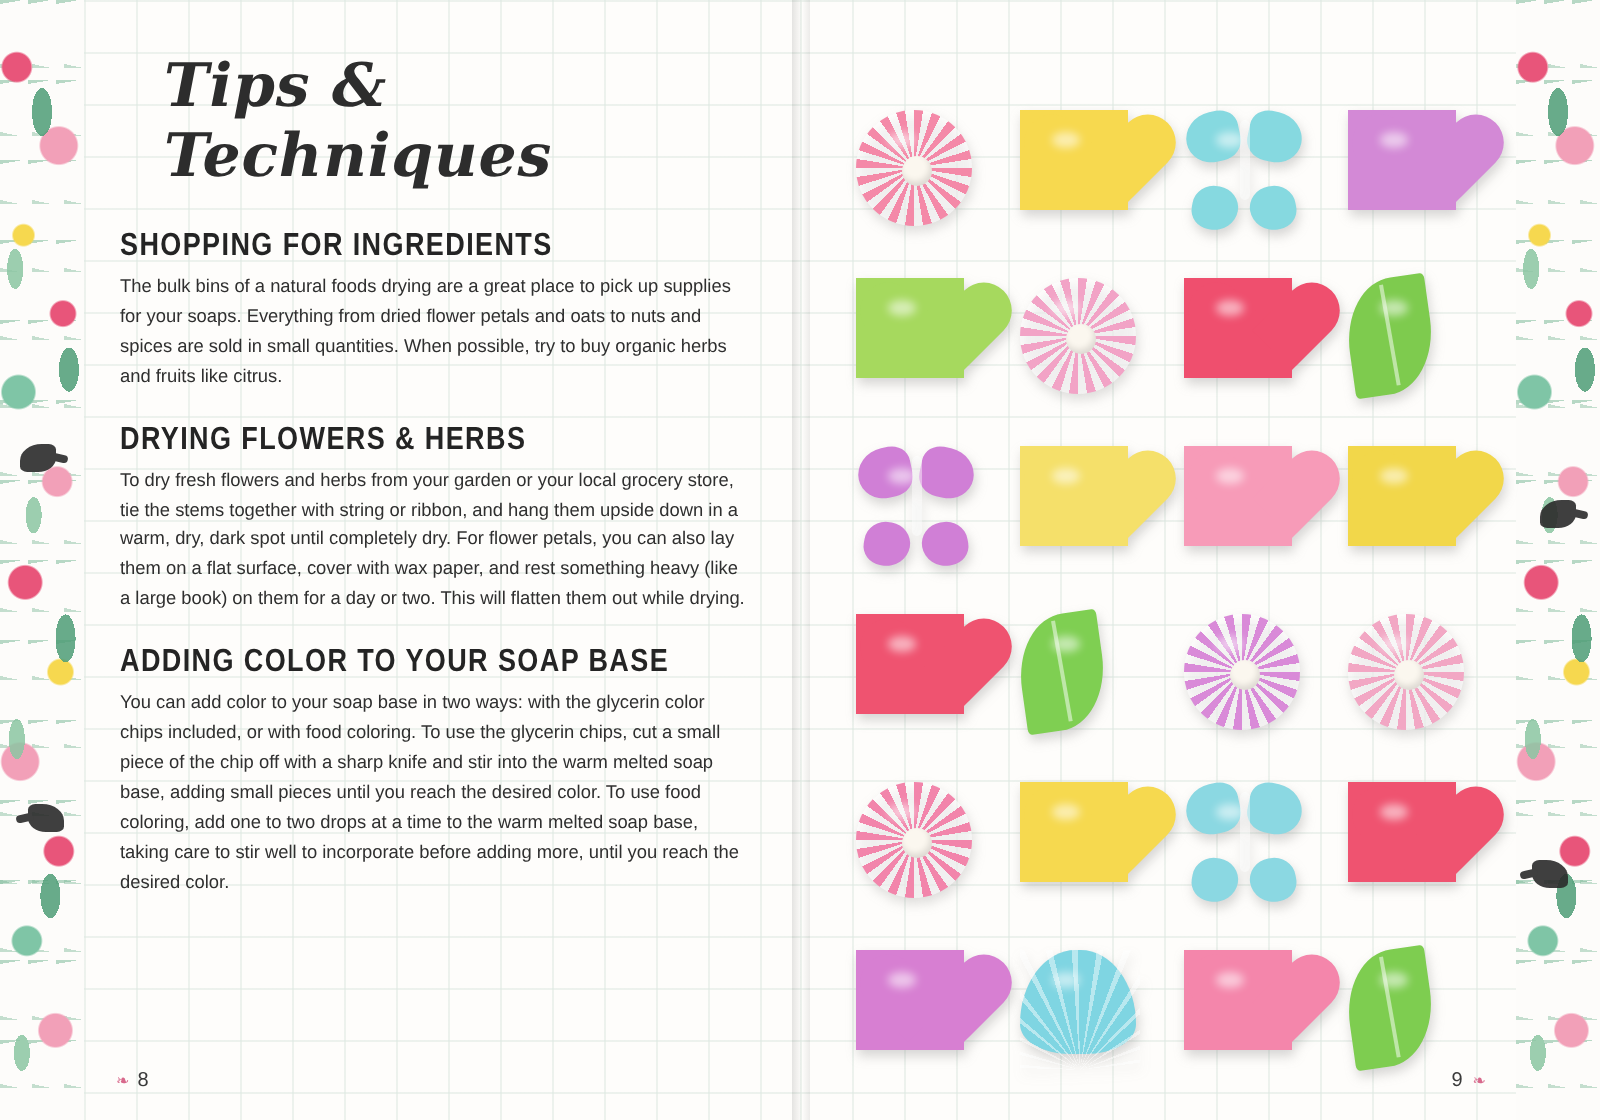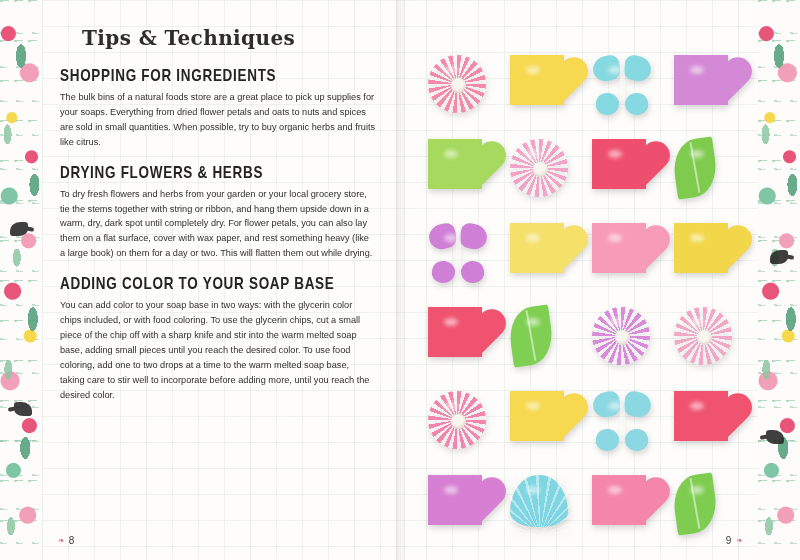--- a/index.html
+++ b/index.html
@@ -123,22 +123,23 @@
 
   
   .content {
     position: absolute;
     left: 18px;
     top: 26px;
     width: 316px;
   }
   .chapter-title {
     font-family: "DejaVu Serif", serif;
+    font-style: italic;
     font-weight: 700;
-    font-size: 20px;
+    font-size: 30px;
     color: #2d2d2d;
     letter-spacing: .4px;
     margin: 0 0 20px 22px;
   }
   .section {
     margin-bottom: 17px;
     margin-top: 17px;
   }
   .section h2 {
     font-family: "Liberation Sans", sans-serif;
@@ -332,21 +333,21 @@
     <div class="bird" style="left:12px; top:250px;"></div>
     <div class="bird" style="left:8px; top:430px; transform:scaleX(-1);"></div>
   </div>
 
   <div class="page page-left">
     <div class="content">
       <h1 class="chapter-title">Tips &amp; Techniques</h1>
 
       <div class="section">
         <h2>SHOPPING FOR INGREDIENTS</h2>
-        <p>The bulk bins of a natural foods store are a great place to pick up supplies for your soaps. Everything from dried flower petals and oats to nuts and spices are sold in small quantities. When possible, try to buy organic herbs and fruits like citrus.</p>
+        <p>The bulk bins of a natural foods drying are a great place to pick up supplies for your soaps. Everything from dried flower petals and oats to nuts and spices are sold in small quantities. When possible, try to buy organic herbs and fruits like citrus.</p>
       </div>
 
       <div class="section">
         <h2>DRYING FLOWERS &amp; HERBS</h2>
         <p>To dry fresh flowers and herbs from your garden or your local grocery store, tie the stems together with string or ribbon, and hang them upside down in a warm, dry, dark spot until completely dry. For flower petals, you can also lay them on a flat surface, cover with wax paper, and rest something heavy (like a large book) on them for a day or two. This will flatten them out while drying.</p>
       </div>
 
       <div class="section">
         <h2>ADDING COLOR TO YOUR SOAP BASE</h2>
         <p>You can add color to your soap base in two ways: with the glycerin color chips included, or with food coloring. To use the glycerin chips, cut a small piece of the chip off with a sharp knife and stir into the warm melted soap base, adding small pieces until you reach the desired color. To use food coloring, add one to two drops at a time to the warm melted soap base, taking care to stir well to incorporate before adding more, until you reach the desired color.</p>

